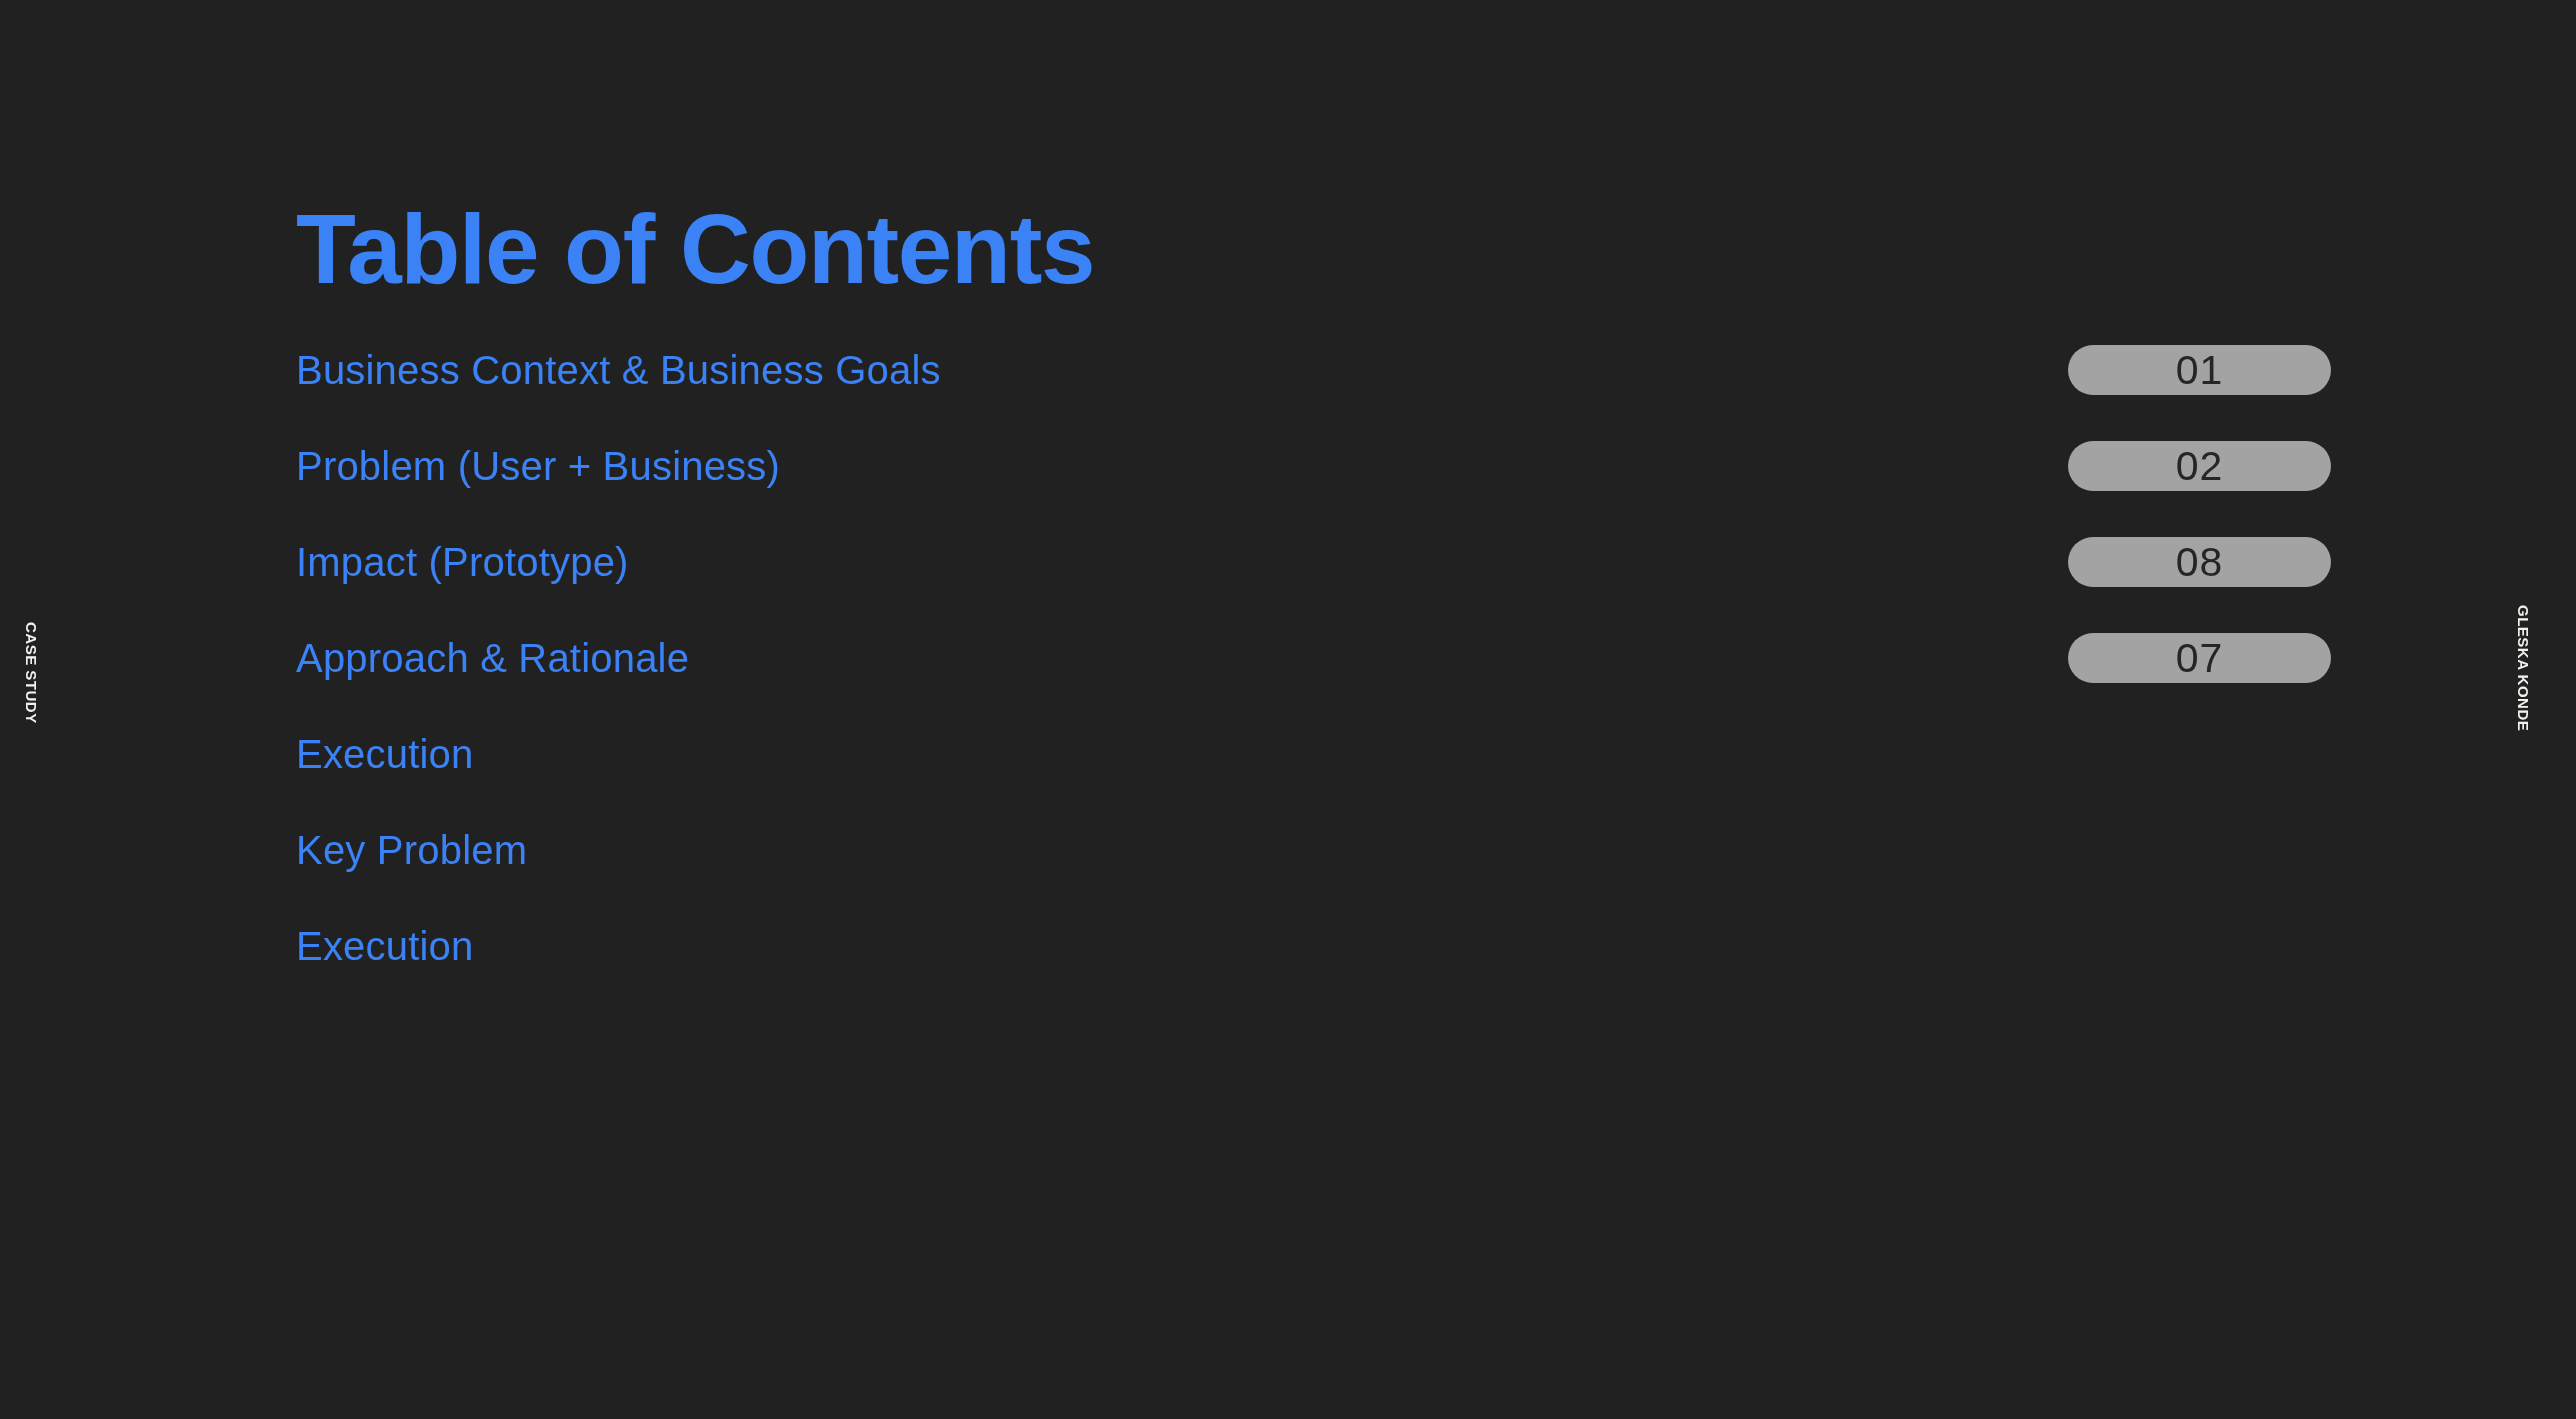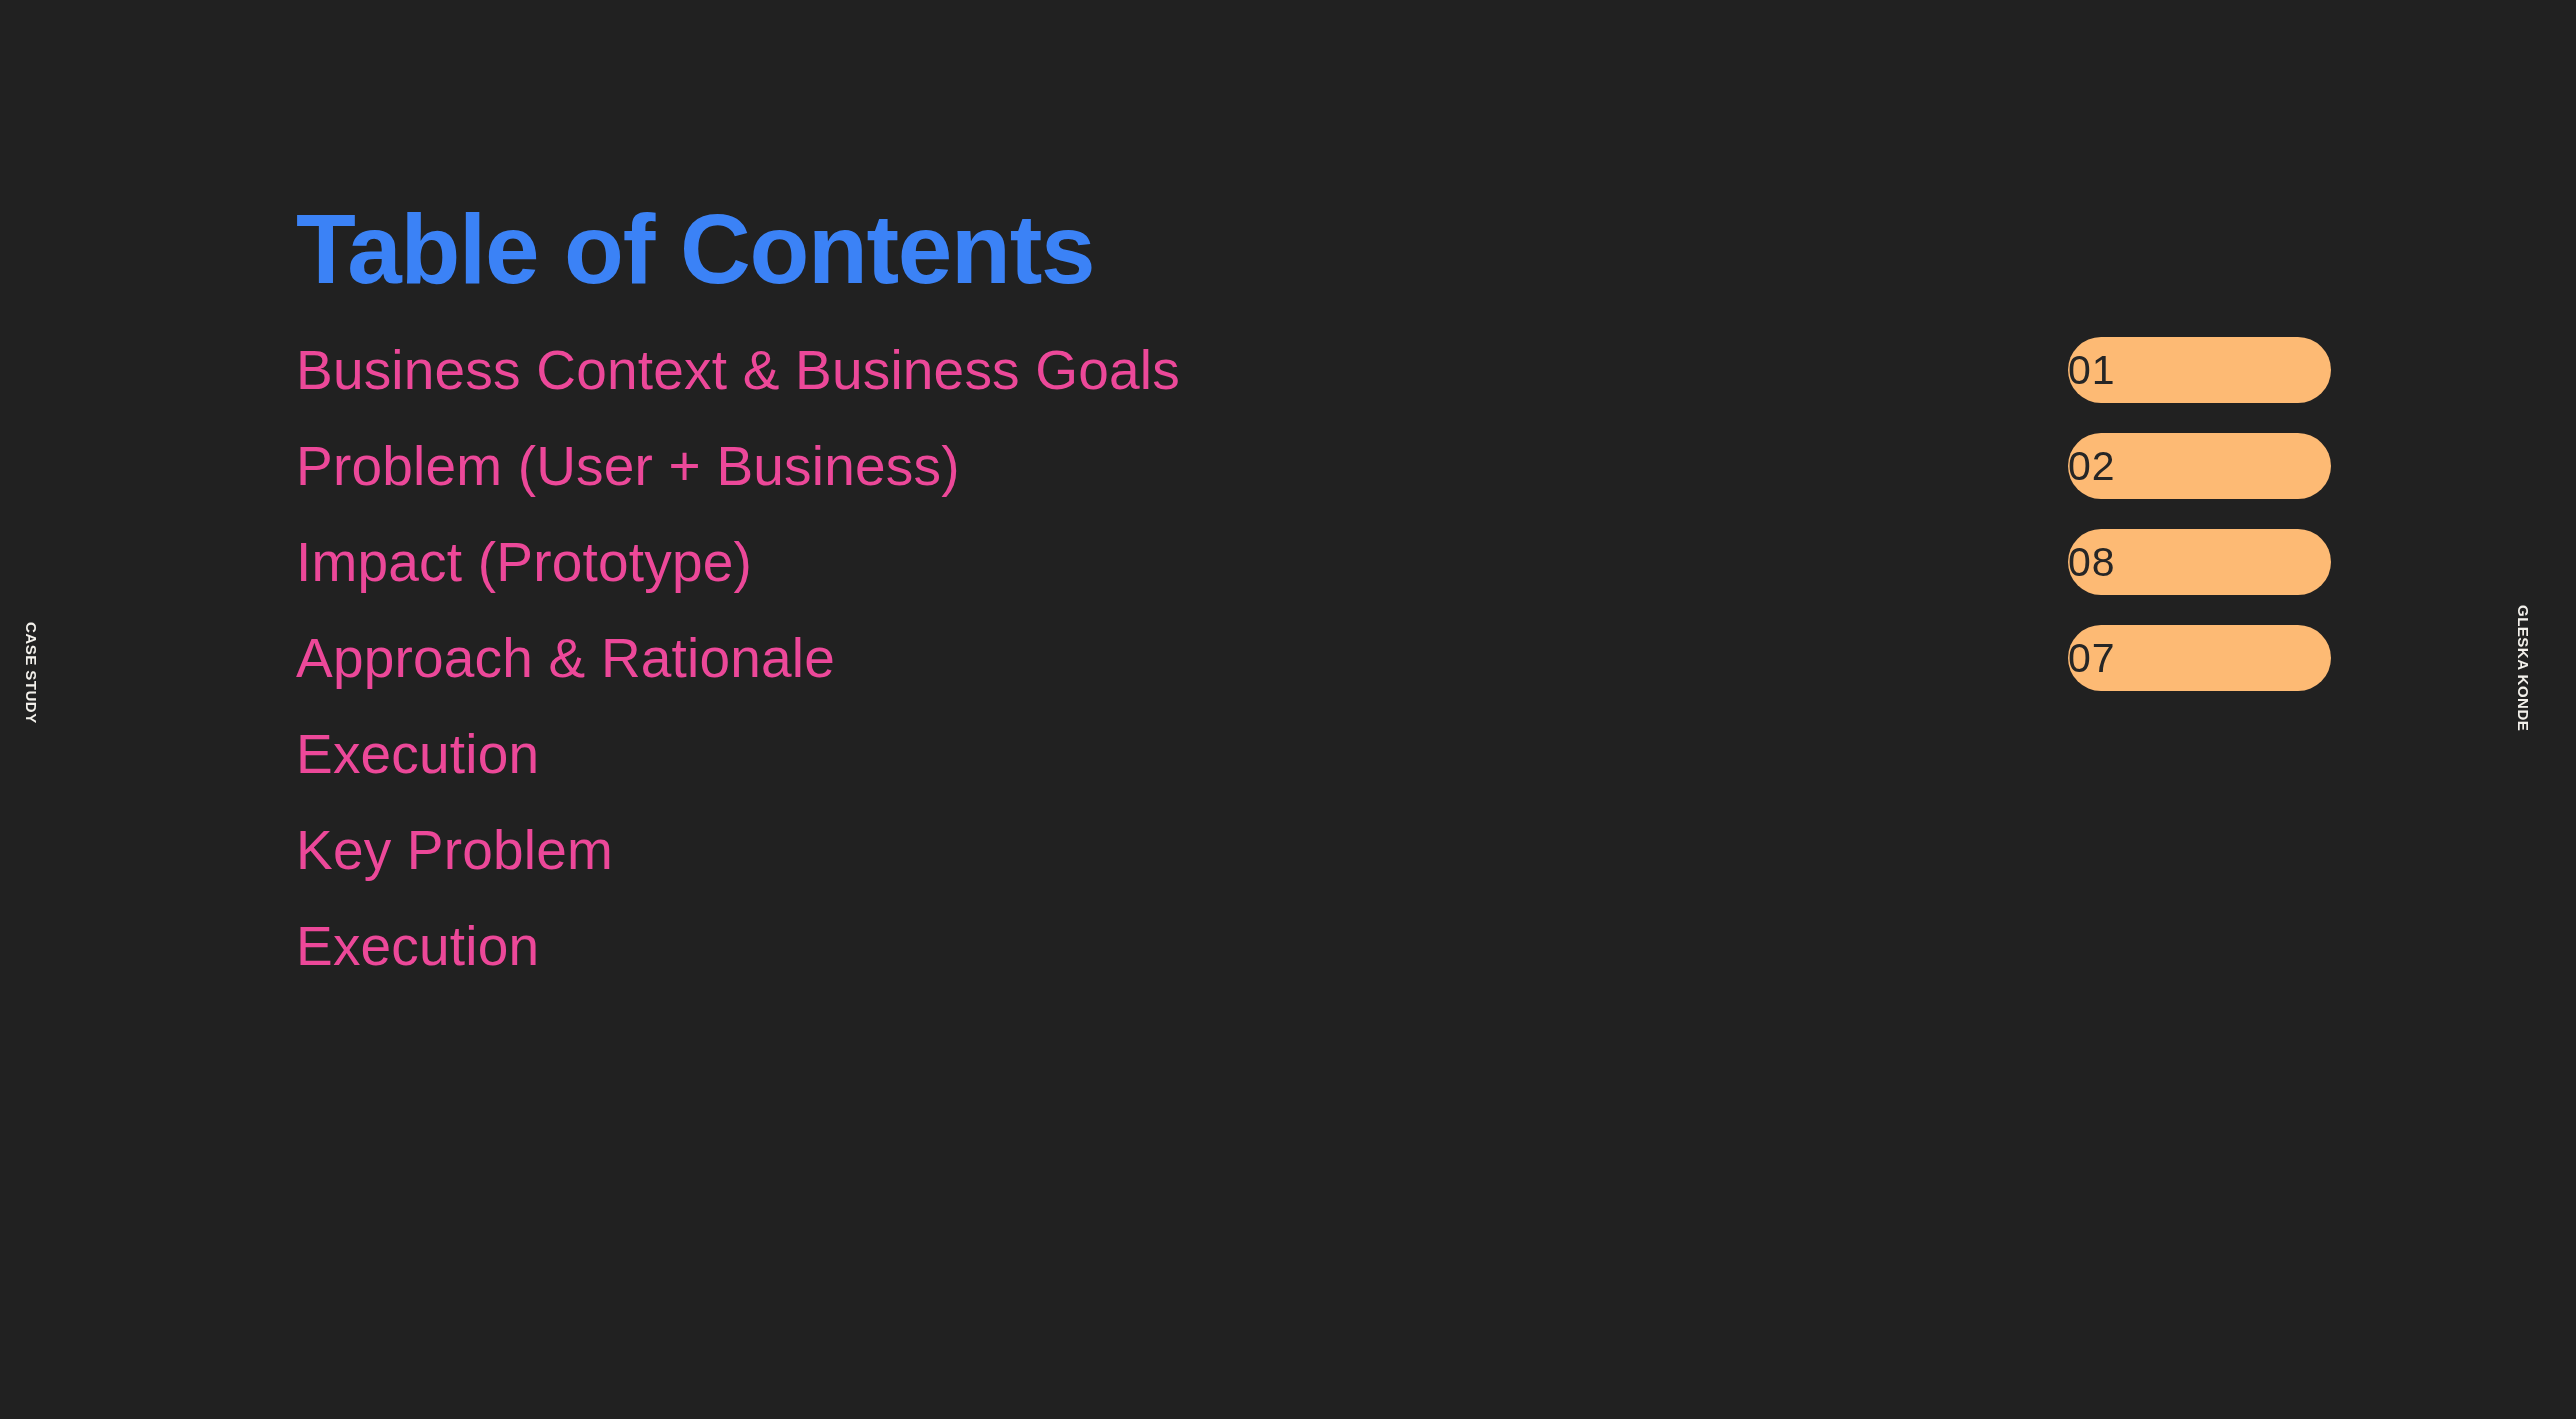--- a/index.html
+++ b/index.html
@@ -45,24 +45,24 @@
 
   .toc-entry {
     height: 96px;
     display: flex;
     align-items: center;
   }
 
   .toc-entry-label {
     font-family: "Liberation Sans", sans-serif;
     font-weight: 300;
-    font-size: 55px;
+    font-size: 40px;
     line-height: 1;
     letter-spacing: 0.2px;
-    color: #ec4899;
+    color: #3b82f6;
     white-space: nowrap;
   }
 
   
   #toc-numbers {
     position: absolute;
     left: 2068px;
     top: 322px;
     width: 263px;
     margin: 0;
@@ -71,25 +71,26 @@
   }
 
   .number-slot {
     height: 96px;
     display: flex;
     align-items: center;
   }
 
   .number-pill {
     width: 263px;
-    height: 66px;
+    height: 50px;
     border-radius: 875px;
-    background: #fdba74;
+    background: #a3a3a3;
     display: flex;
     align-items: center;
+    justify-content: center;
     box-sizing: border-box;
   }
 
   .number-pill-text {
     font-family: "Liberation Sans", sans-serif;
     font-weight: 300;
     font-size: 41px;
     line-height: 1;
     letter-spacing: 0.9px;
     color: #262626;

